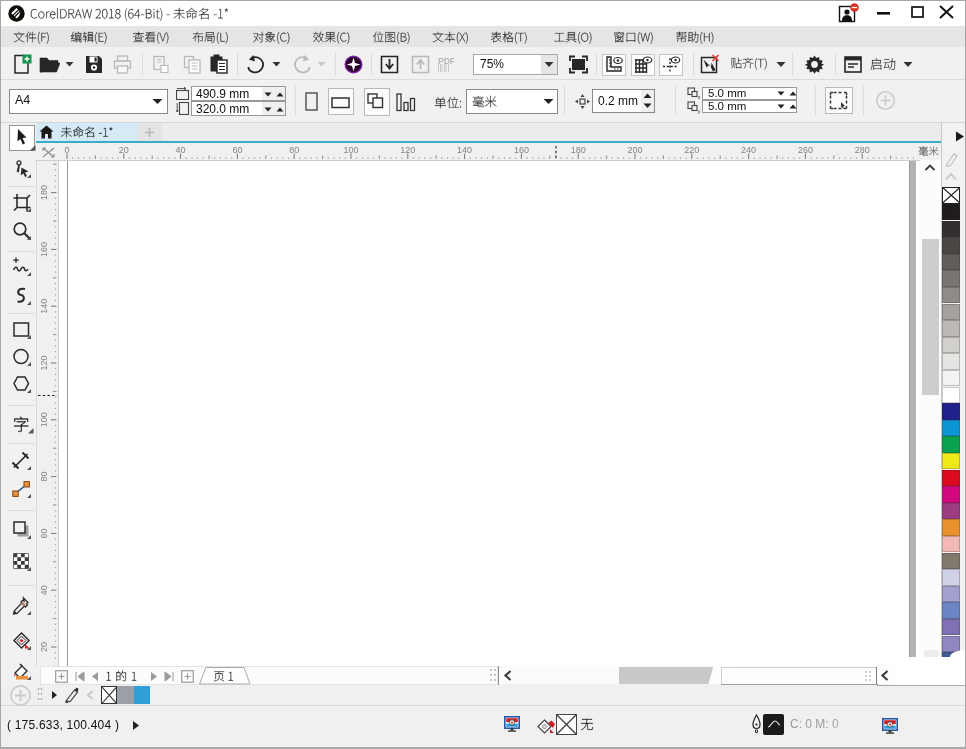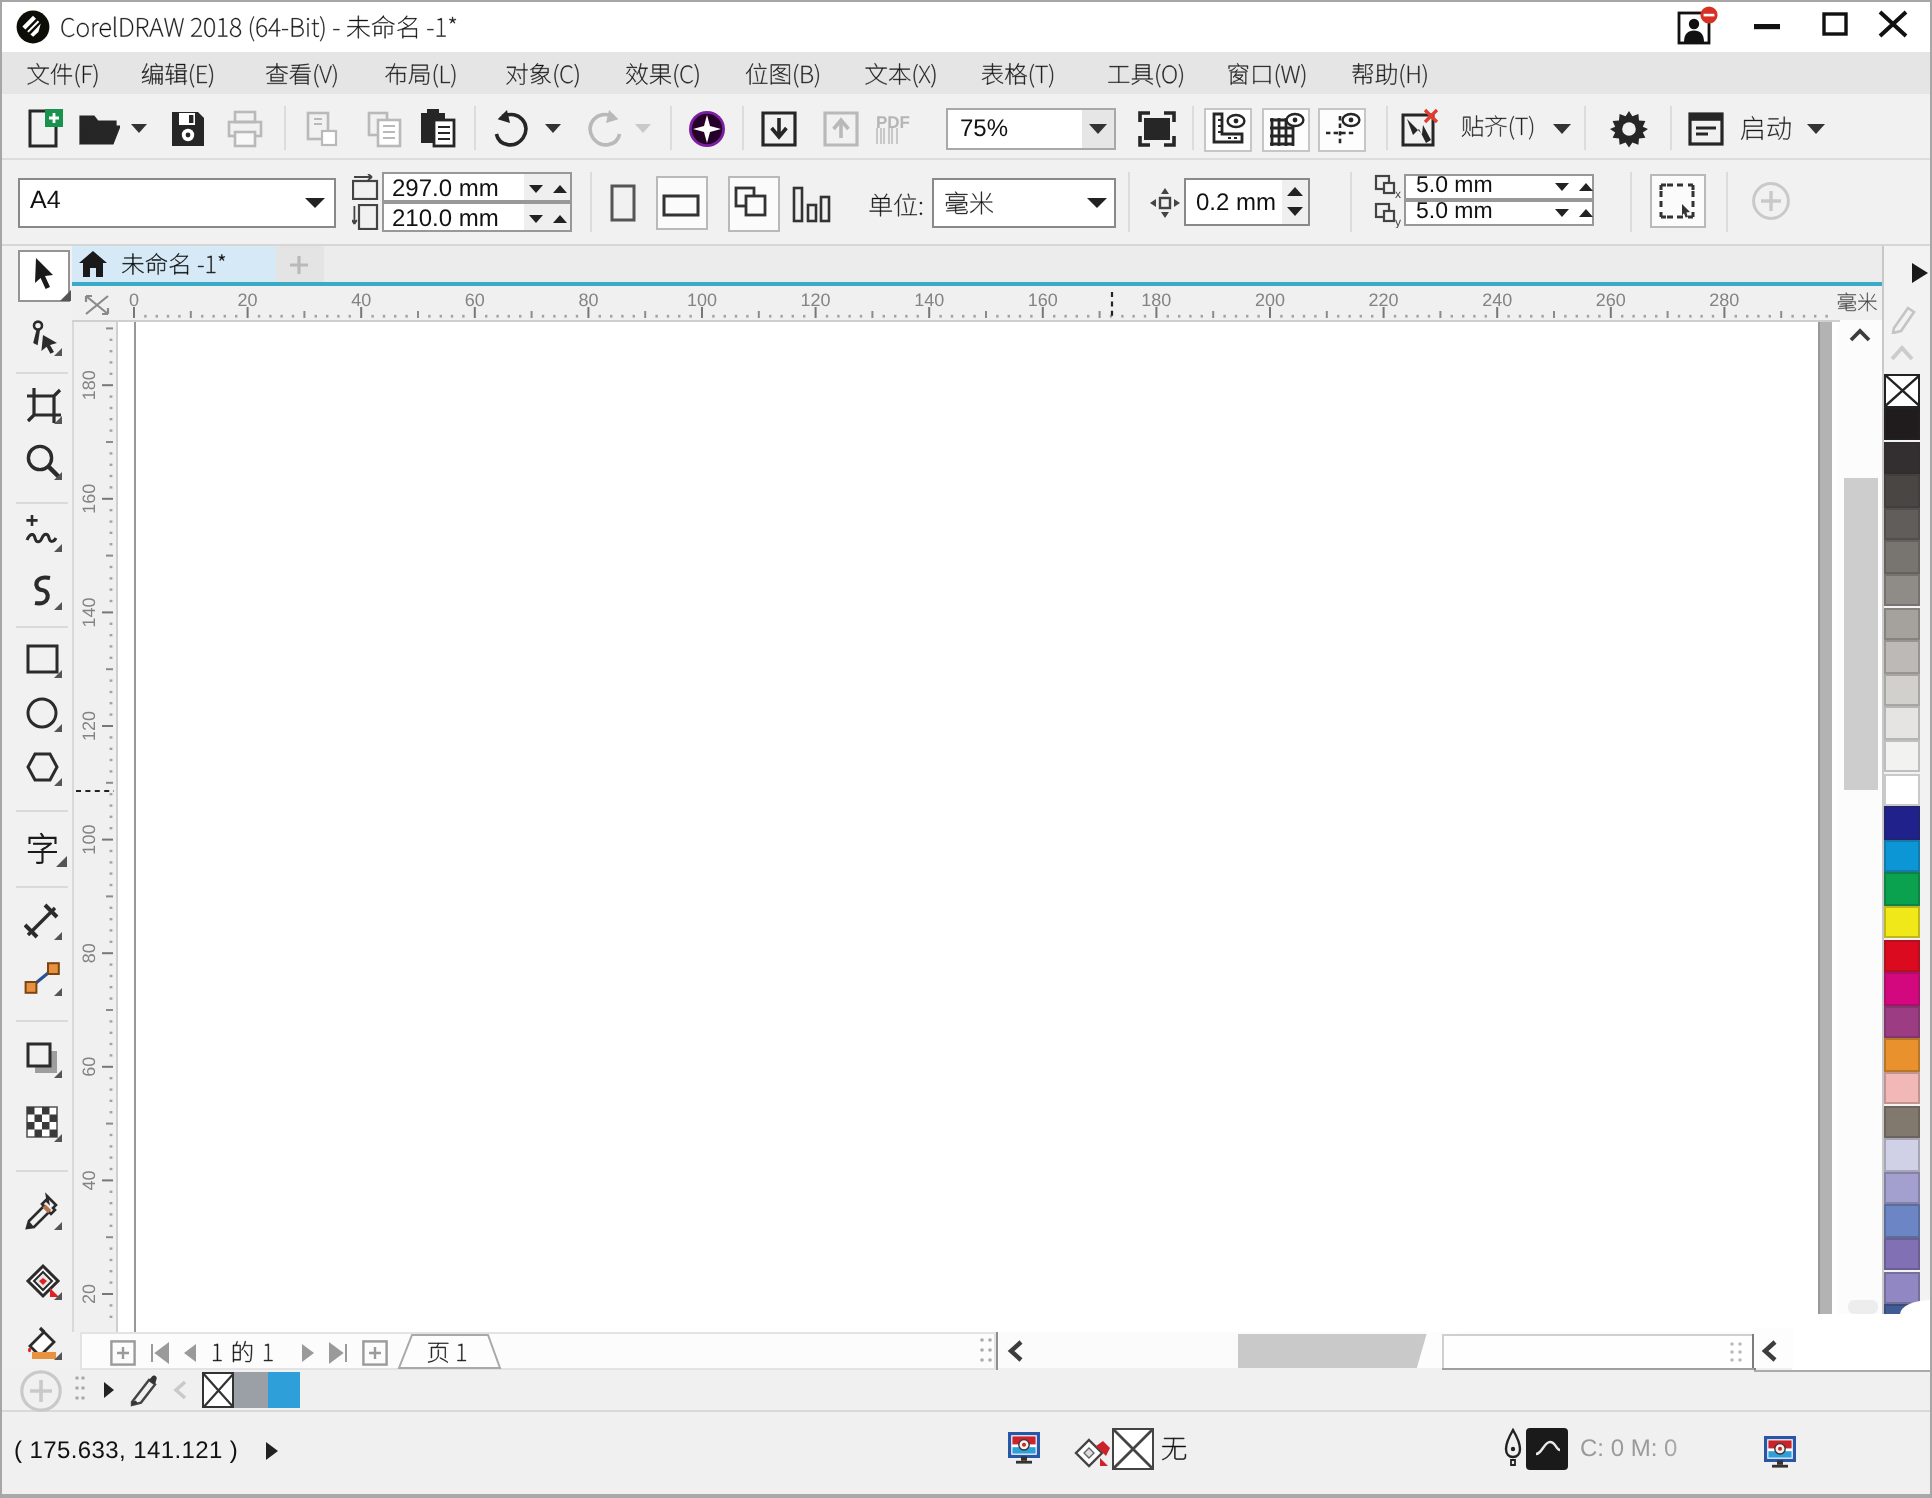--- a/index.html
+++ b/index.html
@@ -221,22 +221,22 @@
     <svg style="position:absolute;left:176px;top:87px;" width="14" height="13" viewBox="0 0 14 13">
       <rect x="0.5" y="3.5" width="12" height="9" fill="none" stroke="#444" stroke-width="1.1"></rect>
       <path d="M1 1.5 H10 M10 1.5 L8 0 M10 1.5 L8 3" stroke="#444" stroke-width="0.9" fill="none"></path>
     </svg>
     <svg style="position:absolute;left:176px;top:102px;" width="14" height="13" viewBox="0 0 14 13">
       <rect x="3.5" y="0.5" width="9" height="12" fill="none" stroke="#444" stroke-width="1.1"></rect>
       <path d="M1.2 1 V10 M1.2 10 L0 8 M1.2 10 L2.4 8" stroke="#444" stroke-width="0.9" fill="none"></path>
     </svg>
     <div style="position:absolute;left:191px;top:86px;width:95px;height:15px;background:#fff;border:1px solid #989898;box-sizing:border-box;"></div>
     <div style="position:absolute;left:191px;top:101px;width:95px;height:15px;background:#fff;border:1px solid #989898;box-sizing:border-box;"></div>
-    <div style="position:absolute;left:196px;top:86.6px;font-family:'Liberation Sans',sans-serif;font-size:12px;color:#111;font-weight:400;white-space:nowrap;line-height:14px">297.0 mm</div>
-    <div style="position:absolute;left:196px;top:101.6px;font-family:'Liberation Sans',sans-serif;font-size:12px;color:#111;font-weight:400;white-space:nowrap;line-height:14px">210.0 mm</div>
+    <div style="position:absolute;left:196px;top:86.6px;font-family:'Liberation Sans',sans-serif;font-size:12px;color:#111;font-weight:400;white-space:nowrap;line-height:14px">490.9 mm</div>
+    <div style="position:absolute;left:196px;top:101.6px;font-family:'Liberation Sans',sans-serif;font-size:12px;color:#111;font-weight:400;white-space:nowrap;line-height:14px">320.0 mm</div>
     <div style="position:absolute;left:262px;top:87px;width:23px;height:13px;background:#efefef;"></div>
     <div style="position:absolute;left:262px;top:102px;width:23px;height:13px;background:#efefef;"></div>
     <svg style="position:absolute;left:264px;top:91.5px;" width="8" height="5" viewBox="0 0 8 5">
       <path d="M0.5 0.5 L4 4.5 L7.5 0.5 Z" fill="#222"></path>
     </svg>
     <svg style="position:absolute;left:276px;top:91.5px;" width="8" height="5" viewBox="0 0 8 5">
       <path d="M0.5 4.5 L4 0.5 L7.5 4.5 Z" fill="#222"></path>
     </svg>
     <svg style="position:absolute;left:264px;top:106.5px;" width="8" height="5" viewBox="0 0 8 5">
       <path d="M0.5 0.5 L4 4.5 L7.5 0.5 Z" fill="#222"></path>
@@ -850,21 +850,21 @@
     </svg>
     <svg style="position:absolute;left:86px;top:690px;" width="8" height="10" viewBox="0 0 8 10">
       <path d="M6.5 1 L2 5 L6.5 9" fill="none" stroke="#c9c9c9" stroke-width="1.8"></path>
     </svg>
     <div style="position:absolute;left:100.5px;top:685.5px;width:16.5px;height:18.5px;background:#fff;border:1px solid #333;box-sizing:border-box;"></div>
     <svg style="position:absolute;left:100.5px;top:685.5px;" width="16.5" height="18.5" viewBox="0 0 16.5 18.5">
       <path d="M0 0 L16.5 18.5 M16.5 0 L0 18.5" stroke="#333" stroke-width="1.1"></path>
     </svg>
     <div style="position:absolute;left:117px;top:685.5px;width:16.5px;height:18.5px;background:#9aa0a5;"></div>
     <div style="position:absolute;left:133.5px;top:685.5px;width:16.5px;height:18.5px;background:#2e9fd9;"></div>
-    <div style="position:absolute;left:7px;top:717.6px;font-family:'Liberation Sans',sans-serif;font-size:12px;color:#111;font-weight:400;letter-spacing:0.2px;white-space:nowrap;line-height:14px">( 175.633, 141.121 )</div>
+    <div style="position:absolute;left:7px;top:717.6px;font-family:'Liberation Sans',sans-serif;font-size:12px;color:#111;font-weight:400;letter-spacing:0.2px;white-space:nowrap;line-height:14px">( 175.633, 100.404 )</div>
     <svg style="position:absolute;left:132px;top:720px;" width="8" height="11" viewBox="0 0 8 11">
       <path d="M1 1 L7 5.5 L1 10 Z" fill="#222"></path>
     </svg>
     <svg style="position:absolute;left:504px;top:716px;" width="16" height="17" viewBox="0 0 16 17">
       <g transform="scale(1.0)">
         <rect x="0.8" y="0.8" width="14.4" height="11.4" fill="#fff" stroke="#2a57a5" stroke-width="1.6"></rect>
         <rect x="2.2" y="2.2" width="11.6" height="4" fill="#cc2229"></rect>
         <rect x="2.2" y="7.6" width="11.6" height="3.2" fill="#2e9fd9"></rect>
         <circle cx="8" cy="6.4" r="2.6" fill="#f4f0ec" stroke="#333" stroke-width="0.7"></circle>
         <circle cx="8" cy="6.4" r="1" fill="#cc2229"></circle>

